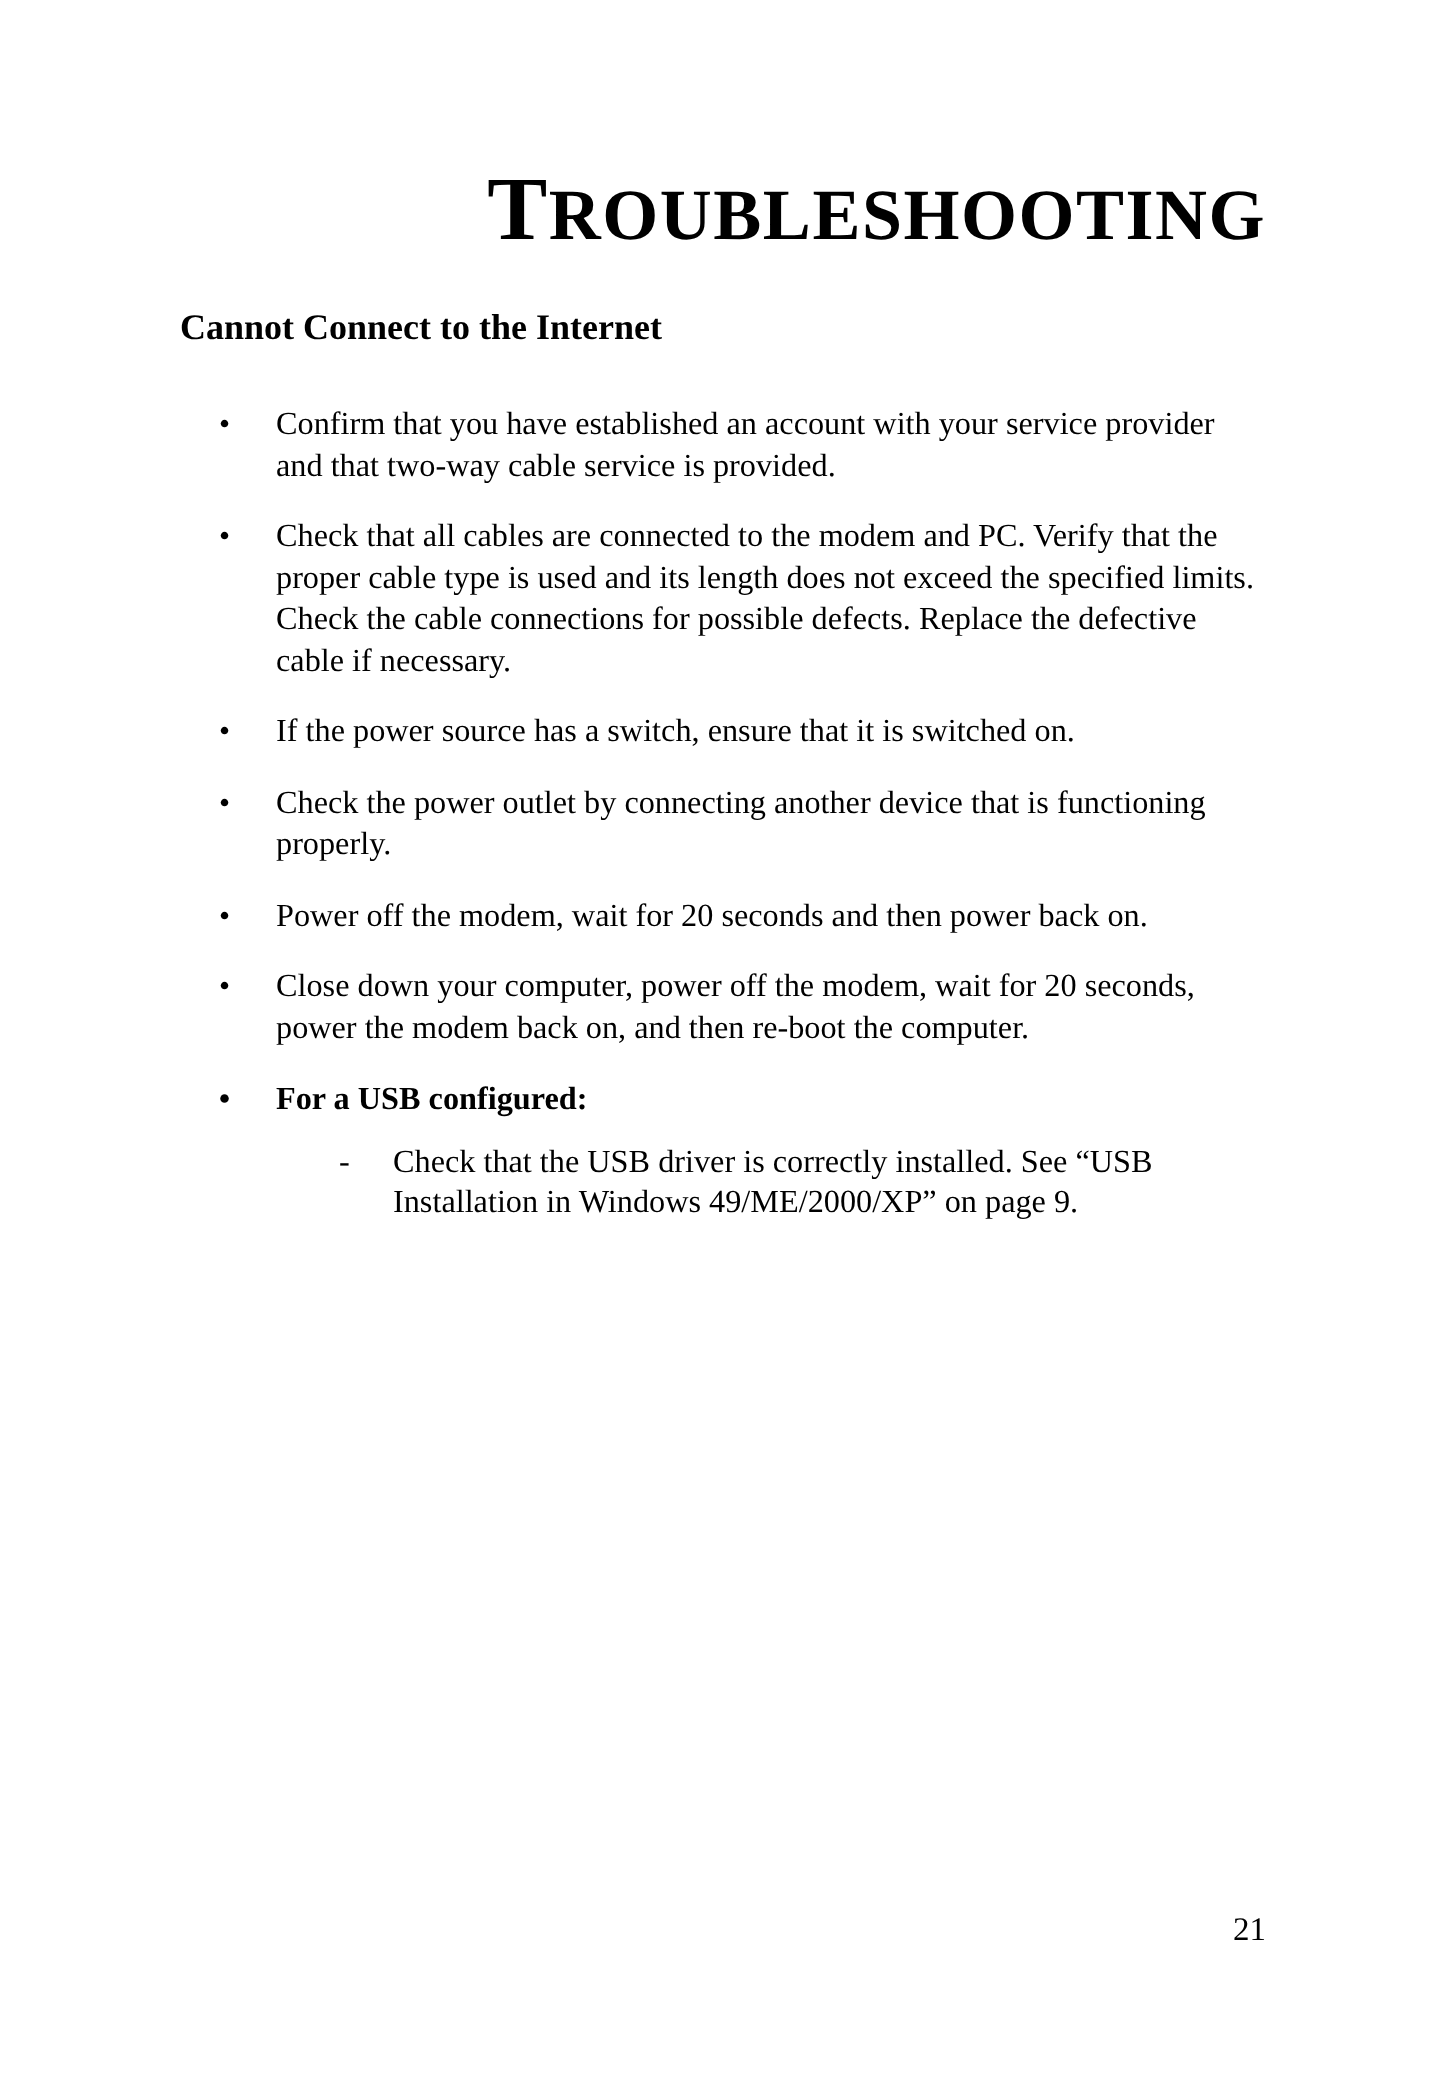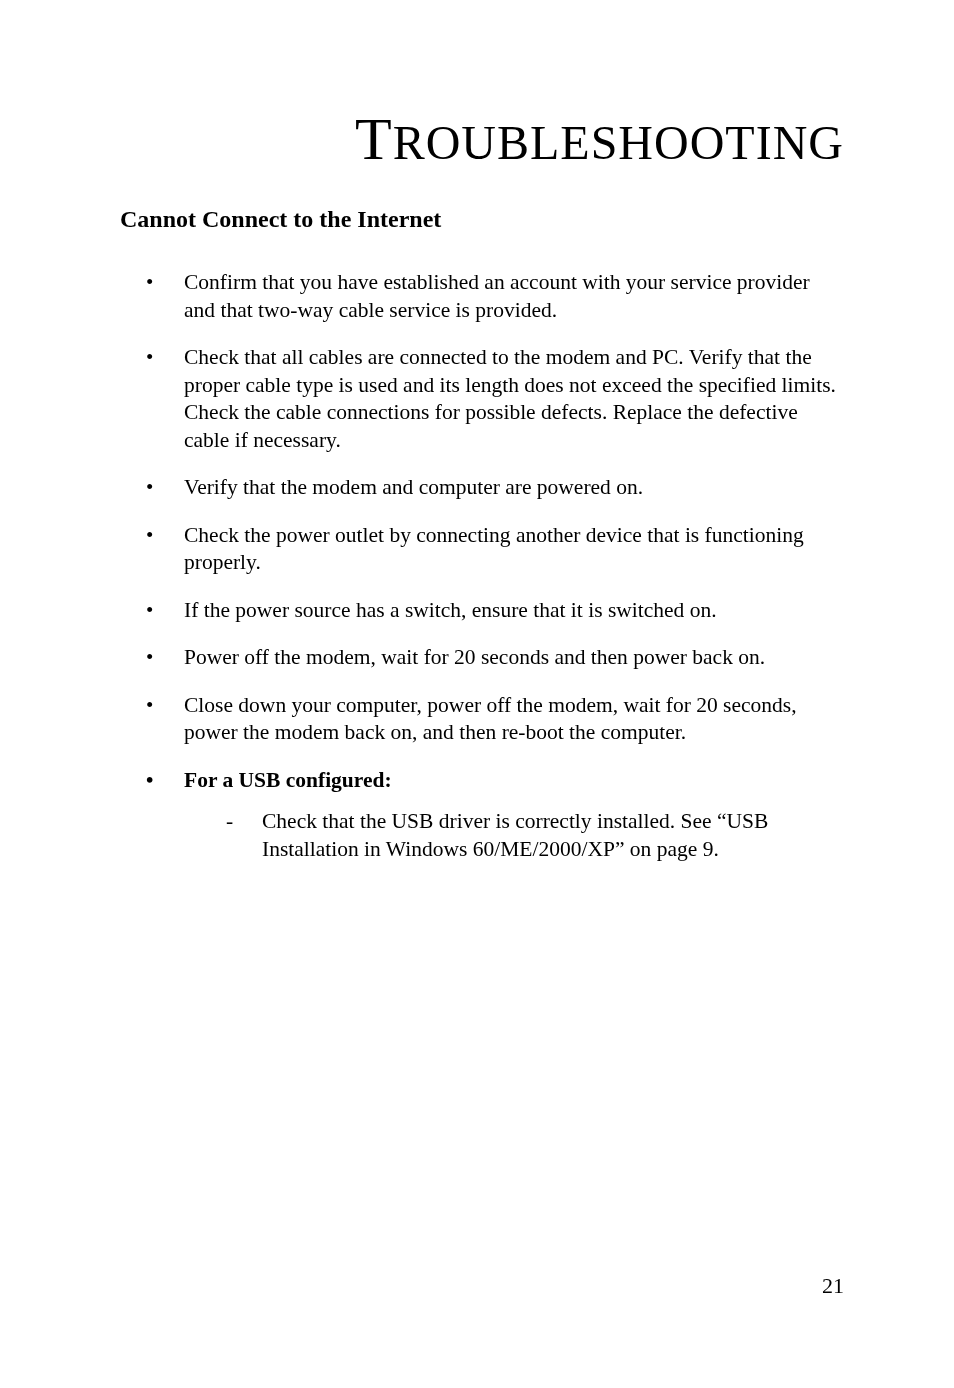--- a/index.html
+++ b/index.html
@@ -11,21 +11,21 @@
     width: 954px;
     height: 1388px;
     box-sizing: border-box;
     position: relative;
   }
   .page {
     padding: 105px 110px 0 120px;
   }
   .chapter-title {
     font-size: 48px;
-    font-weight: normal;
+    font-weight: bold;
     text-align: right;
     margin: 0 0 32px 0;
     letter-spacing: 1px;
   }
   .chapter-title .first-letter {
     font-size: 60px;
   }
   .section-heading {
     font-size: 24px;
     font-weight: bold;
@@ -86,28 +86,27 @@
 
   <h1 class="chapter-title">
     <span class="first-letter">T</span><span>ROUBLESHOOTING</span>
   </h1>
 
   <h2 class="section-heading">Cannot Connect to the Internet</h2>
 
   <ul class="top-list">
     <li><span>Confirm that you have established an account with your service provider and that two-way cable service is provided.</span></li>
     <li><span>Check that all cables are connected to the modem and PC. Verify that the proper cable type is used and its length does not exceed the specified limits. Check the cable connections for possible defects. Replace the defective cable if necessary.</span></li>
-    <li><span>Verify that the modem and computer are powered on.</span></li>
+    <li><span>If the power source has a switch, ensure that it is switched on.</span></li>
     <li><span>Check the power outlet by connecting another device that is functioning properly.</span></li>
-    <li><span>If the power source has a switch, ensure that it is switched on.</span></li>
     <li><span>Power off the modem, wait for 20 seconds and then power back on.</span></li>
     <li><span>Close down your computer, power off the modem, wait for 20 seconds, power the modem back on, and then re-boot the computer.</span></li>
     <li class="bold-item">
       <span>For a USB configured:</span>
       <ul class="sub-list">
-        <li><span>Check that the USB driver is correctly installed. See “USB Installation in Windows 60/ME/2000/XP” on page 9.</span></li>
+        <li><span>Check that the USB driver is correctly installed. See “USB Installation in Windows 49/ME/2000/XP” on page 9.</span></li>
       </ul>
     </li>
   </ul>
 
 </div>
 
 <div class="page-number">21</div>
 
 </body></html>

